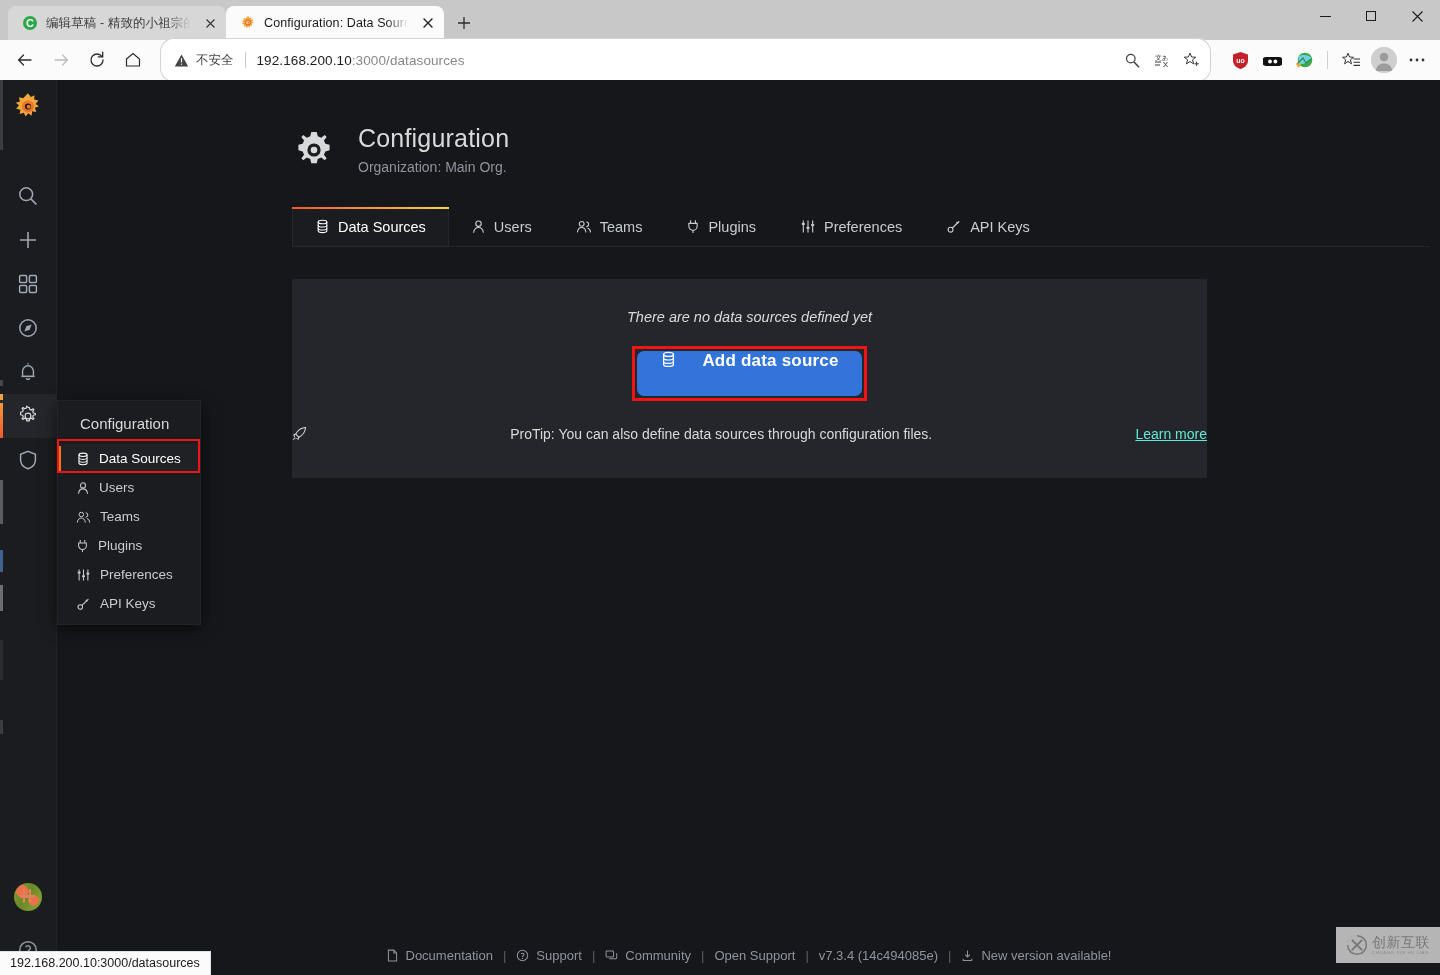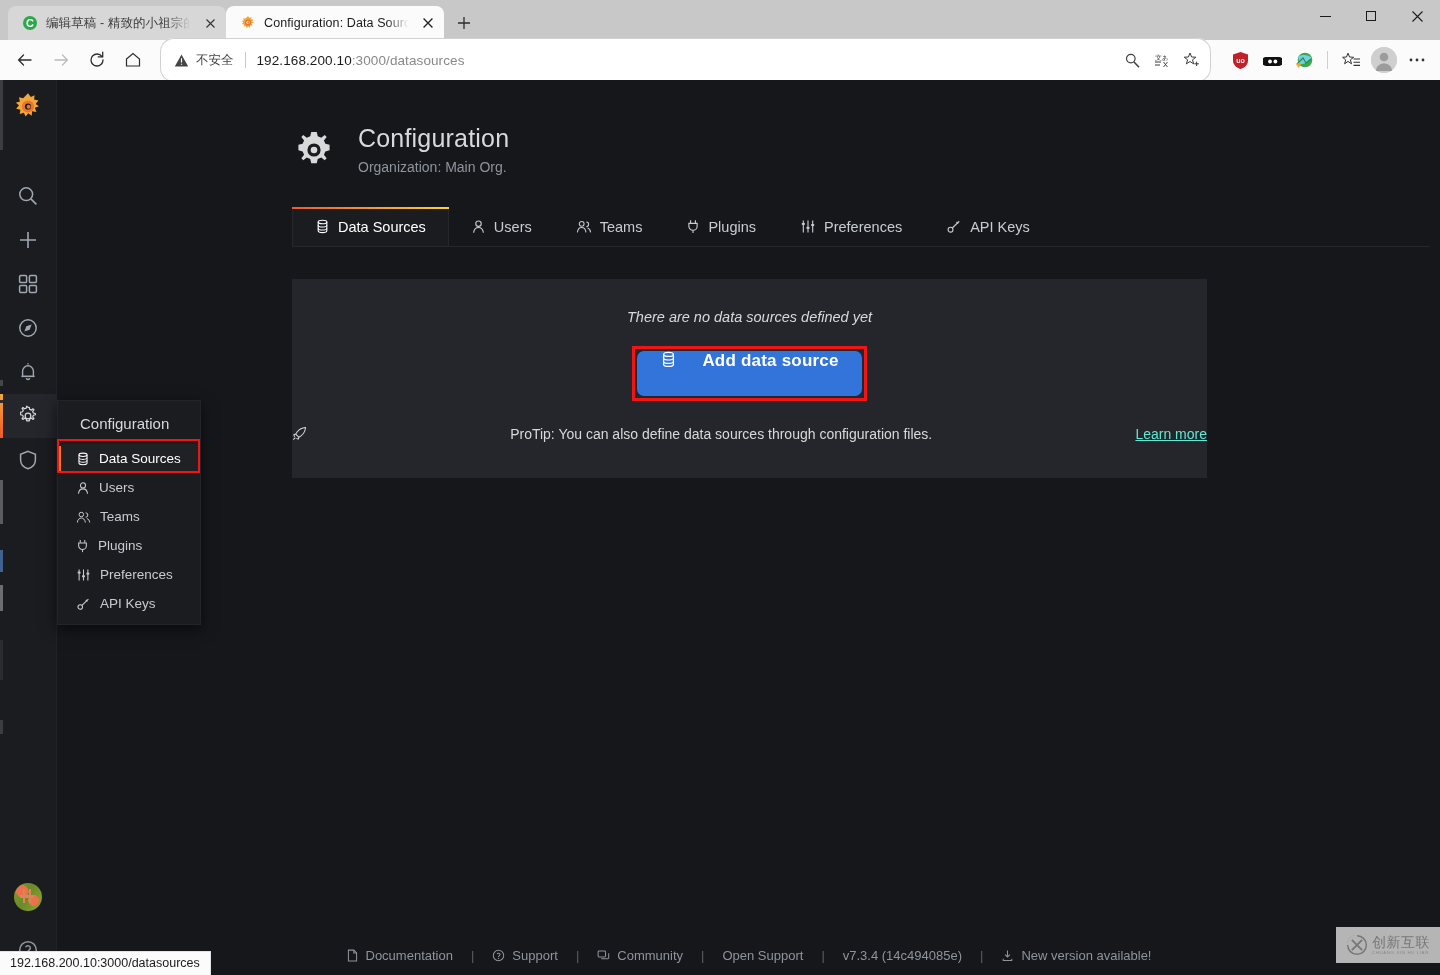--- a/index.html
+++ b/index.html
@@ -235,21 +235,21 @@
   }
   .protip {
     display: flex; align-items: center; justify-content: space-between; gap: 8px;
     color: #d8d9da; font-size: 14px; margin-top: 26px;
   }
   .protip a { color: #5eead4; text-decoration: underline; }
 
   .g-footer {
     position: absolute; left: 0; right: 0; bottom: 12px;
     display: flex; align-items: center; justify-content: center;
-    gap: 8px; font-size: 13px; color: #8e949c;
+    gap: 0; font-size: 13px; color: #8e949c;
   }
   .f-item { display: flex; align-items: center; gap: 7px; padding: 0 10px; }
   .f-sep { color: #5a5f66; }
 
   .watermark {
     position: absolute; right: 0; bottom: 12px;
     width: 104px; height: 36px; background: #d8d8d8;
     display: flex; align-items: center; justify-content: center; gap: 4px;
     opacity: 0.82; z-index: 55;
   }

